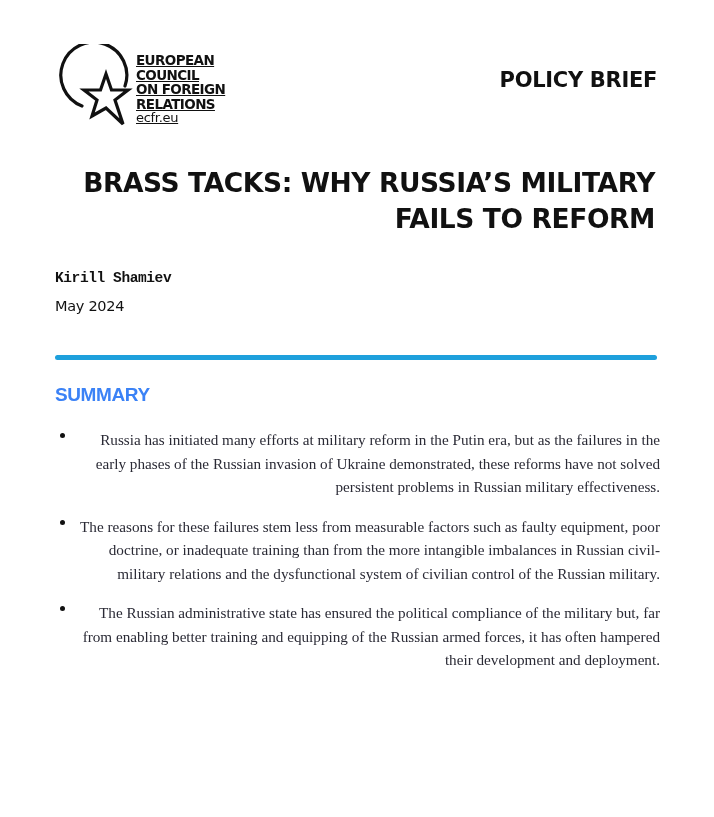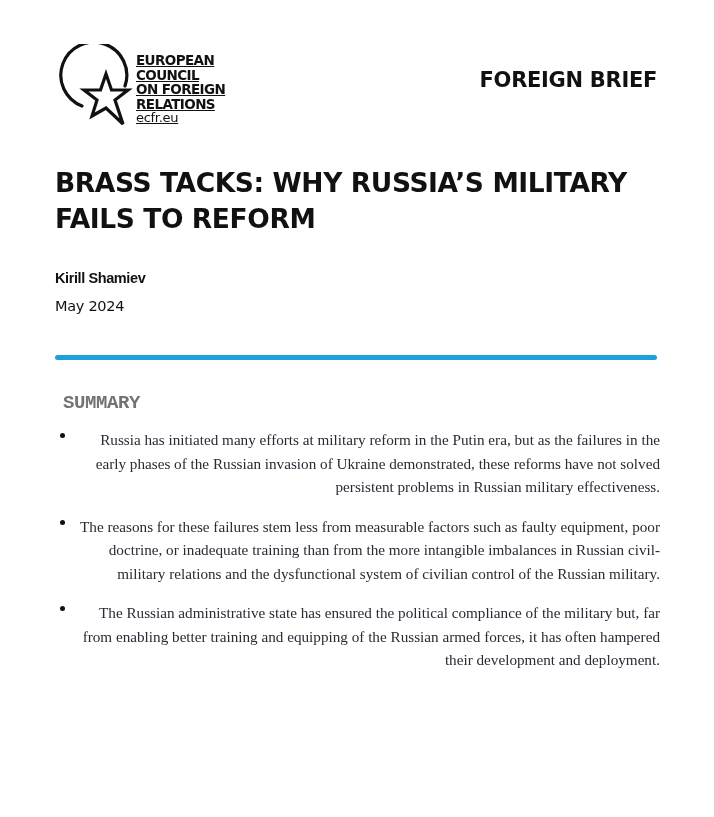--- a/index.html
+++ b/index.html
@@ -59,26 +59,27 @@
       left: 55px;
       top: 165px;
       width: 600px;
       font-family: "DejaVu Sans", sans-serif;
       font-weight: bold;
       font-size: 26.5px;
       line-height: 36px;
       letter-spacing: -0.4px;
       color: #111;
       margin: 0;
+      text-align: right;
     }
     .author {
       position: absolute;
       left: 55px;
       top: 270px;
-      font-family: Liberation Sans, sans-serif;
+      font-family: Liberation Mono, monospace;
       font-weight: bold;
       font-size: 14.5px;
       letter-spacing: -0.4px;
       color: #111;
       text-align: center;
     }
     .date {
       position: absolute;
       left: 55px;
       top: 298px;
@@ -93,26 +94,26 @@
       top: 355px;
       width: 602px;
       height: 5px;
       border-radius: 3px;
       background: #1ea0dc;
     }
     .section-heading {
       position: absolute;
       left: 55px;
       top: 384px;
-      font-family: Liberation Mono, monospace;
+      font-family: Liberation Sans, sans-serif;
       font-weight: bold;
       font-size: 19px;
       letter-spacing: -0.4px;
-      color: #737373;
-      margin: 8px;
+      color: #3b82f6;
+      margin: 0;
     }
     .summary-list {
       position: absolute;
       left: 60px;
       top: 428px;
       width: 600px;
       margin: 0;
       padding: 0;
       list-style: none;
       text-align: right;
@@ -146,21 +147,21 @@
   </svg>
   <div class="logo-text">
     <span class="line">EUROPEAN</span>
     <span class="line">COUNCIL</span>
     <span class="line">ON FOREIGN</span>
     <span class="line">RELATIONS</span>
     <span class="line url">ecfr.eu</span>
   </div>
 </div>
 
-<div class="doc-type">FOREIGN BRIEF</div>
+<div class="doc-type">POLICY BRIEF</div>
 
 <h1 class="title">BRASS TACKS: WHY RUSSIA’S MILITARY FAILS TO REFORM</h1>
 
 <div class="author">Kirill Shamiev</div>
 <div class="date">May 2024</div>
 
 <div class="divider"></div>
 
 <h2 class="section-heading">SUMMARY</h2>
 

